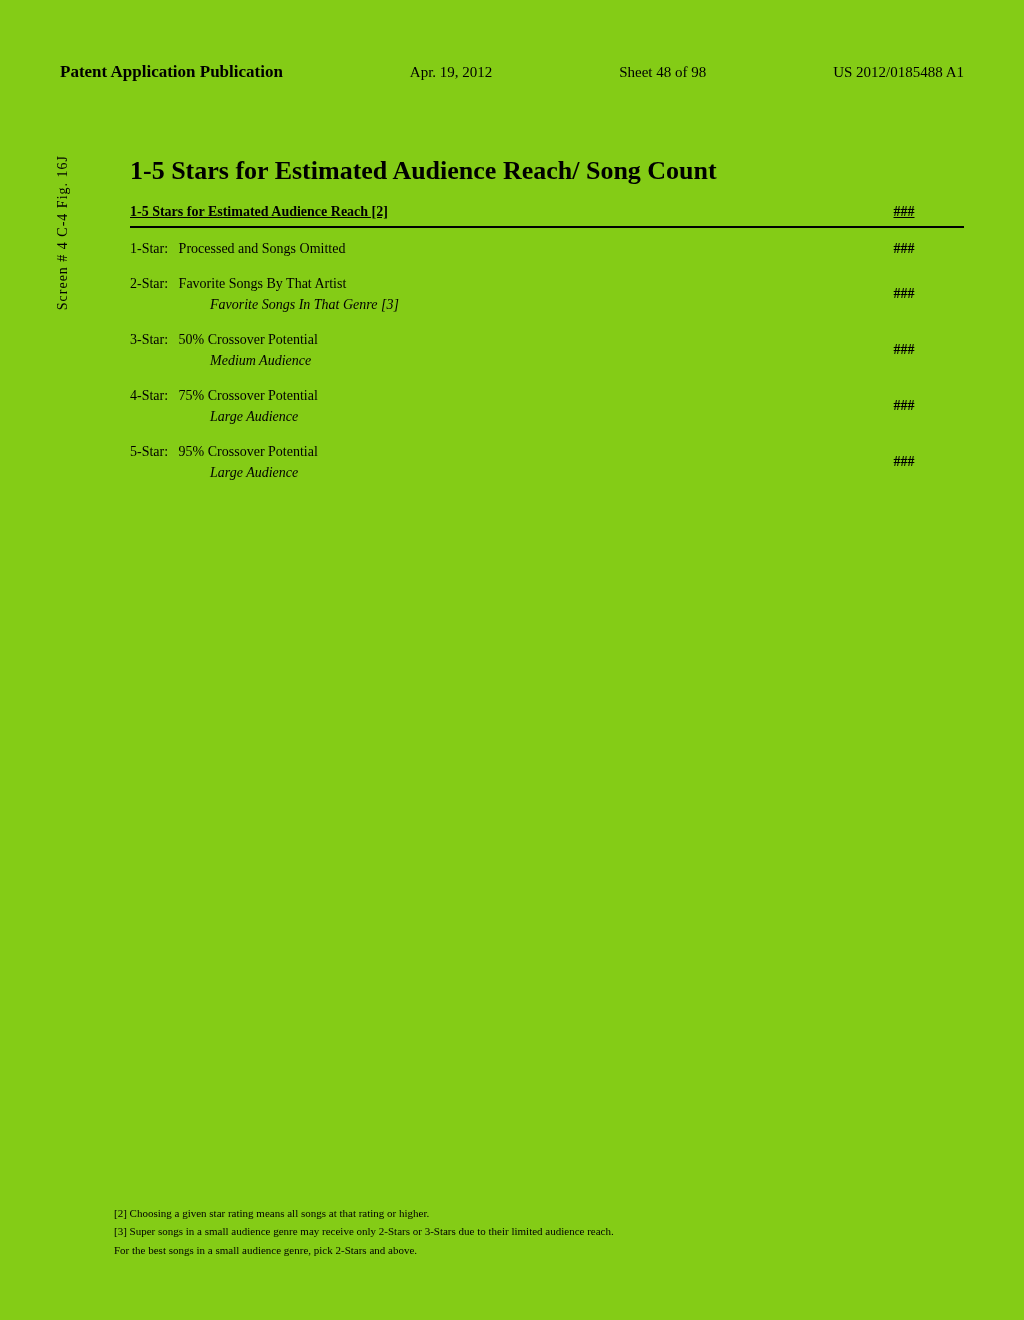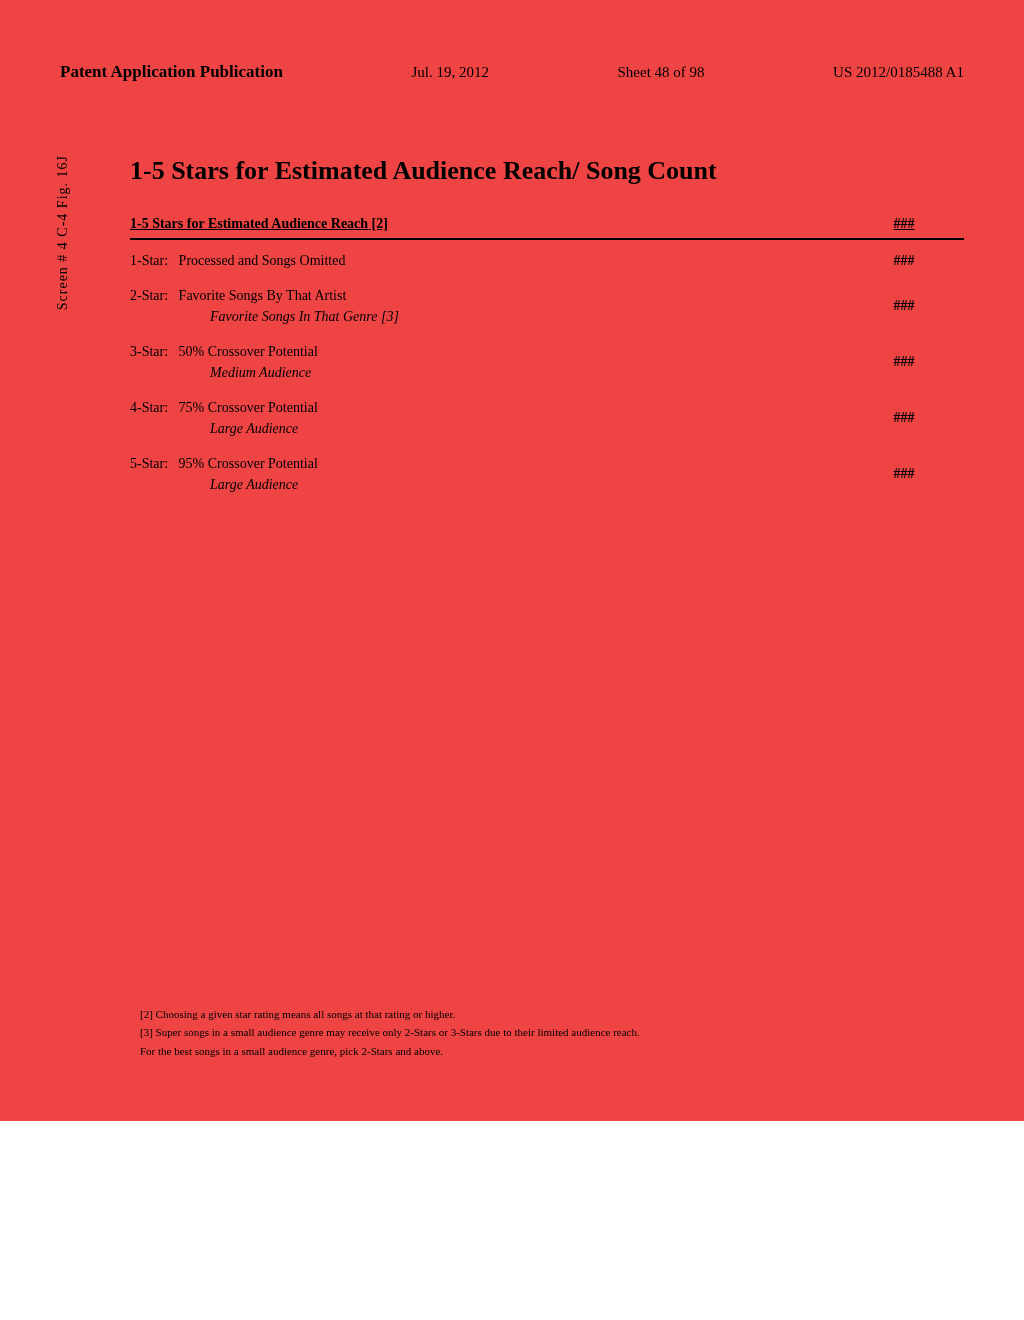--- a/index.html
+++ b/index.html
@@ -12,23 +12,23 @@
       width: 1024px;
       height: 1320px;
       background: #ffffff;
       font-family: 'Times New Roman', Times, serif;
       color: #000000;
       overflow: hidden;
     }
 
     .page {
       width: 1024px;
-      height: 1121px;
+      height: 1320px;
       position: relative;
-      background: #ef4444;
+      background: #84cc16;
     }
 
     
     .header {
       position: absolute;
       top: 60px;
       left: 0;
       right: 0;
       display: flex;
       justify-content: space-between;
@@ -76,21 +76,21 @@
       top: 155px;
       left: 130px;
       right: 60px;
       bottom: 80px;
     }
 
     
     .page-title {
       font-size: 26px;
       font-weight: bold;
-      margin-bottom: 30px;
+      margin-bottom: 18px;
       line-height: 1.2;
     }
 
     
     .table-section {
       margin-top: 4px;
     }
 
     .table-header-row {
       display: flex;
@@ -136,38 +136,38 @@
       width: 120px;
       font-size: 14px;
       text-align: center;
       font-weight: bold;
     }
 
     
     .footnotes {
       position: absolute;
       bottom: 60px;
-      left: 140px;
+      left: 114px;
       right: 60px;
       font-size: 11px;
       line-height: 1.5;
     }
 
     .footnotes p {
       margin-bottom: 2px;
     }
   </style>
 </head>
 <body>
 
 <div class="page">
 
   <div class="header">
     <div class="header-left">Patent Application Publication</div>
-    <div class="header-center">Jul. 19, 2012</div>
+    <div class="header-center">Apr. 19, 2012</div>
     <div class="header-sheet">Sheet 48 of 98</div>
     <div class="header-right">US 2012/0185488 A1</div>
   </div>
 
   <div class="screen-label">Screen # 4 C-4  Fig. 16J</div>
 
   <div class="main-content">
 
     <div class="page-title">1-5 Stars for Estimated Audience Reach/ Song Count</div>
 

